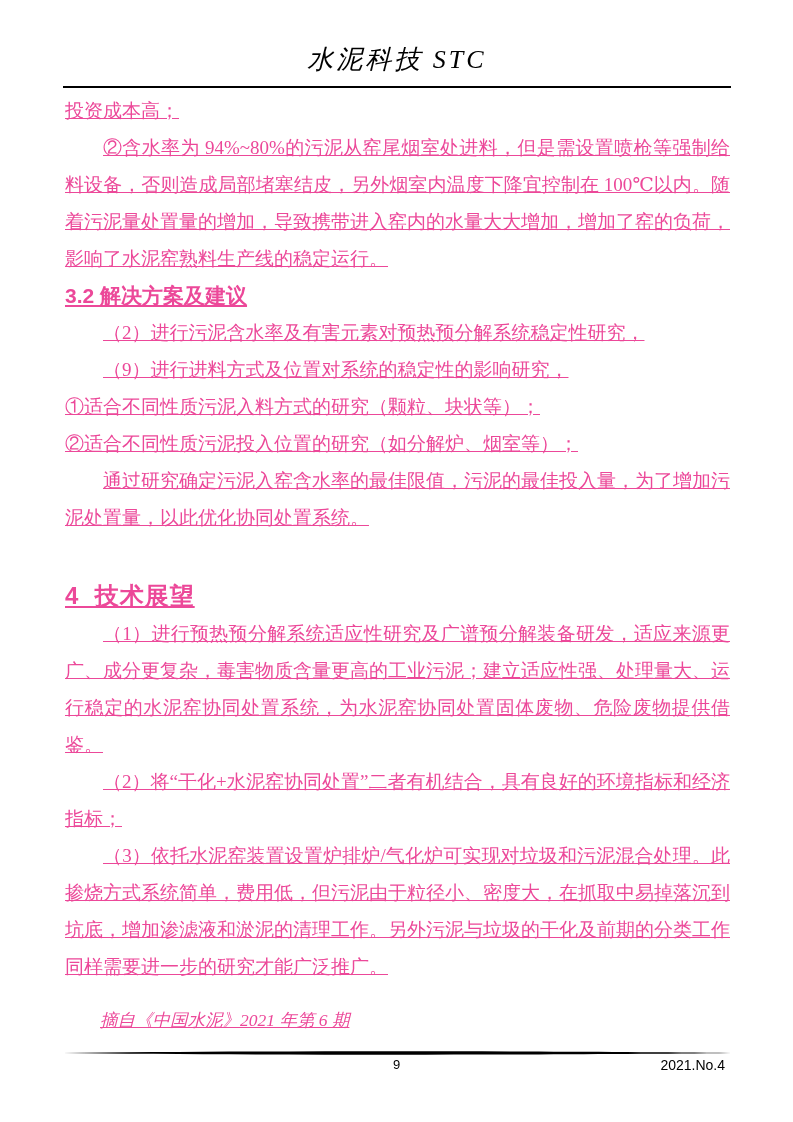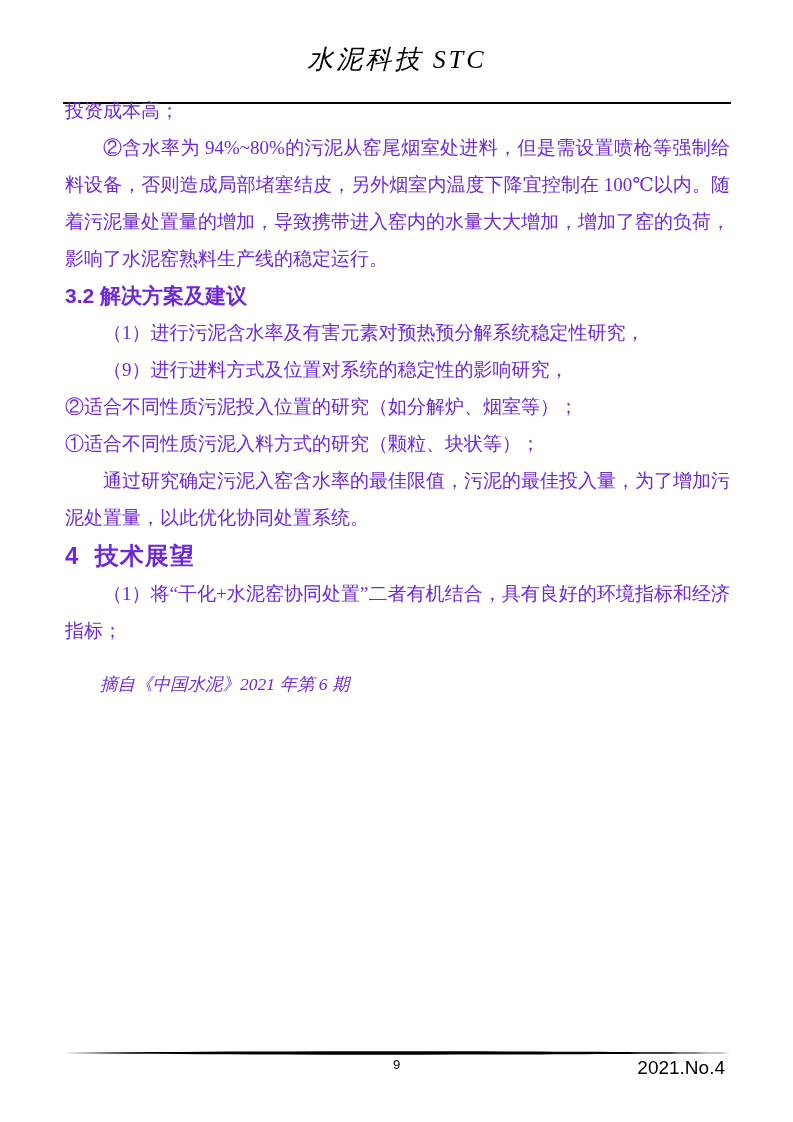--- a/index.html
+++ b/index.html
@@ -14,36 +14,36 @@
     overflow: hidden;
   }
   
   .header {
     position: absolute;
     left: 63px;
     right: 62px;
     top: 42px;
     text-align: center;
     border-bottom: 2px solid #000;
-    padding-bottom: 25px;
+    padding-bottom: 9px;
   }
   .header-title {
     font-size: 26px;
     font-style: italic;
     letter-spacing: 3px;
     font-family: "Liberation Serif", "DejaVu Serif", serif;
   }
   
   .content {
     position: absolute;
     left: 65px;
     right: 63px;
     top: 92px;
   }
-  .blk { color: #6d28d9; }
+  .blk { color: #ec4899; text-decoration: underline; }
   .p {
     font-size: 19px;
     line-height: 37px;
     text-align: justify;
     white-space: pre-wrap;
   }
   .p.indent { text-indent: 2em; }
   .h2 {
     font-family: "Liberation Sans", "DejaVu Sans", sans-serif;
     font-weight: bold;
@@ -51,20 +51,21 @@
     line-height: 37px;
     white-space: pre-wrap;
   }
   .h1 {
     font-family: "Liberation Sans", "DejaVu Sans", sans-serif;
     font-weight: bold;
     font-size: 24px;
     line-height: 39px;
     letter-spacing: 1px;
     white-space: pre-wrap;
+    margin-top: 40px;
   }
   .cite {
     font-style: italic;
     font-size: 17.5px;
     line-height: 30px;
     margin-top: 20px;
     text-indent: 2em;
     white-space: pre-wrap;
   }
   
@@ -82,43 +83,45 @@
     top: 1057px;
     text-align: center;
     font-family: "Liberation Sans", "DejaVu Sans", sans-serif;
     font-size: 13px;
   }
   .footer-issue {
     position: absolute;
     right: 68px;
     top: 1057px;
     font-family: "Liberation Sans", "DejaVu Sans", sans-serif;
-    font-size: 19px;
+    font-size: 14px;
   }
 </style>
 </head>
 <body>
 
 <div class="page">
 
   <div class="header">
     <span class="header-title">水泥科技 STC</span>
   </div>
 
   <div class="content">
       <div class="blk p">投资成本高；</div>
       <div class="blk p indent">②含水率为 94%~80%的污泥从窑尾烟室处进料，但是需设置喷枪等强制给料设备，否则造成局部堵塞结皮，另外烟室内温度下降宜控制在 100℃以内。随着污泥量处置量的增加，导致携带进入窑内的水量大大增加，增加了窑的负荷，影响了水泥窑熟料生产线的稳定运行。</div>
       <div class="blk h2">3.2 解决方案及建议</div>
-      <div class="blk p indent">（1）进行污泥含水率及有害元素对预热预分解系统稳定性研究，</div>
+      <div class="blk p indent">（2）进行污泥含水率及有害元素对预热预分解系统稳定性研究，</div>
       <div class="blk p indent">（9）进行进料方式及位置对系统的稳定性的影响研究，</div>
+      <div class="blk p">①适合不同性质污泥入料方式的研究（颗粒、块状等）；</div>
       <div class="blk p">②适合不同性质污泥投入位置的研究（如分解炉、烟室等）；</div>
-      <div class="blk p">①适合不同性质污泥入料方式的研究（颗粒、块状等）；</div>
       <div class="blk p indent">通过研究确定污泥入窑含水率的最佳限值，污泥的最佳投入量，为了增加污泥处置量，以此优化协同处置系统。</div>
       <div class="blk h1">4  技术展望</div>
-      <div class="blk p indent">（1）将“干化+水泥窑协同处置”二者有机结合，具有良好的环境指标和经济指标；</div>
+      <div class="blk p indent">（1）进行预热预分解系统适应性研究及广谱预分解装备研发，适应来源更广、成分更复杂，毒害物质含量更高的工业污泥；建立适应性强、处理量大、运行稳定的水泥窑协同处置系统，为水泥窑协同处置固体废物、危险废物提供借鉴。</div>
+      <div class="blk p indent">（2）将“干化+水泥窑协同处置”二者有机结合，具有良好的环境指标和经济指标；</div>
+      <div class="blk p indent">（3）依托水泥窑装置设置炉排炉/气化炉可实现对垃圾和污泥混合处理。此掺烧方式系统简单，费用低，但污泥由于粒径小、密度大，在抓取中易掉落沉到坑底，增加渗滤液和淤泥的清理工作。另外污泥与垃圾的干化及前期的分类工作同样需要进一步的研究才能广泛推广。</div>
       <div class="blk cite">摘自《中国水泥》2021 年第 6 期</div>
     </div>
 
   <svg class="footer-rule" viewBox="0 0 668 6" preserveAspectRatio="none" aria-hidden="true">
     <path d="M0,3 C 180,0.8 488,0.8 668,3 C 488,5.2 180,5.2 0,3 Z" fill="#000"></path>
   </svg>
 
   <div class="footer-page-number">9</div>
 
   <div class="footer-issue">2021.No.4</div>

